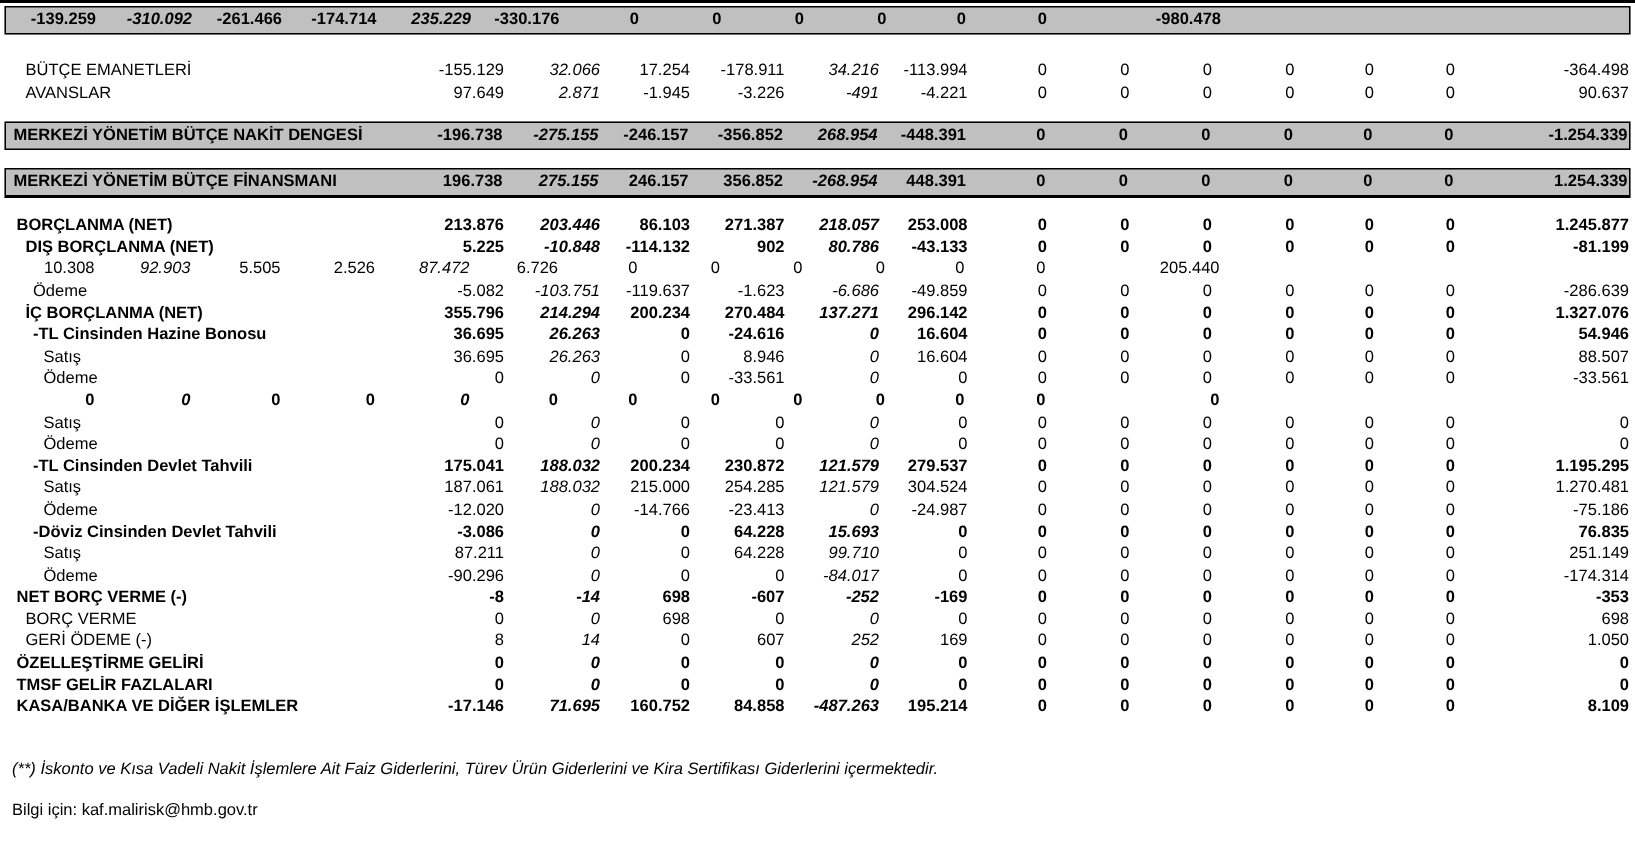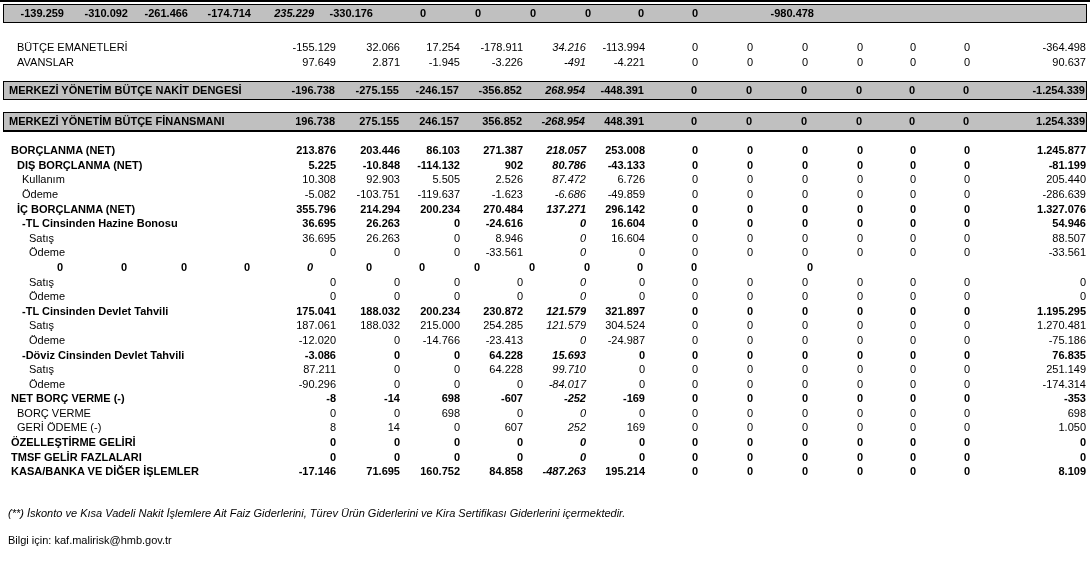--- a/index.html
+++ b/index.html
@@ -18,21 +18,21 @@
   }
   .row.gray.thickb{border-bottom-width:2px;}
   .row.bold{font-weight:bold;}
   .lbl{flex:0 0 273px;box-sizing:border-box;white-space:nowrap;overflow:hidden;}
   .gray .lbl{padding-left:5px;flex-basis:271px;}
   .lv0{padding-left:8px;}
   .lv1{padding-left:14px;}
   .lv2{padding-left:19px;}
   .lv3{padding-left:26px;}
   .cell{text-align:right;box-sizing:border-box;white-space:nowrap;}
-  .c1{flex:0 0 60px;}.c2{flex:0 0 64px;}.c3{flex:0 0 60px;}
+  .c1{flex:0 0 60px;}.c2{flex:0 0 64px;font-style:italic;}.c3{flex:0 0 60px;}
   .c4{flex:0 0 63px;}.c5{flex:0 0 63px;font-style:italic;}.c6{flex:0 0 59px;}
   .c7{flex:0 0 53px;}.c8{flex:0 0 55px;}.c9{flex:0 0 55px;}
   .c10{flex:0 0 55px;}.c11{flex:0 0 53px;}.c12{flex:0 0 54px;}
   .c13{flex:0 0 116px;}
   .footnotes{margin-top:26px;padding-left:5px;font-style:italic;line-height:16.5px;}
   .contact{margin-top:12px;padding-left:5px;font-style:normal;line-height:14px;}
 </style>
 </head>
 <body>
 
@@ -149,21 +149,20 @@
         <span class="cell c6">-43.133</span>
         <span class="cell c7">0</span>
         <span class="cell c8">0</span>
         <span class="cell c9">0</span>
         <span class="cell c10">0</span>
         <span class="cell c11">0</span>
         <span class="cell c12">0</span>
         <span class="cell c13">-81.199</span>
       </div>
       <div class="row">
-        <span class="lbl lv2">Kullanım</span>
         <span class="cell c1">10.308</span>
         <span class="cell c2">92.903</span>
         <span class="cell c3">5.505</span>
         <span class="cell c4">2.526</span>
         <span class="cell c5">87.472</span>
         <span class="cell c6">6.726</span>
         <span class="cell c7">0</span>
         <span class="cell c8">0</span>
         <span class="cell c9">0</span>
         <span class="cell c10">0</span>
@@ -298,21 +297,21 @@
         <span class="cell c12">0</span>
         <span class="cell c13">0</span>
       </div>
       <div class="row bold">
         <span class="lbl lv2">-TL Cinsinden Devlet Tahvili</span>
         <span class="cell c1">175.041</span>
         <span class="cell c2">188.032</span>
         <span class="cell c3">200.234</span>
         <span class="cell c4">230.872</span>
         <span class="cell c5">121.579</span>
-        <span class="cell c6">321.897</span>
+        <span class="cell c6">279.537</span>
         <span class="cell c7">0</span>
         <span class="cell c8">0</span>
         <span class="cell c9">0</span>
         <span class="cell c10">0</span>
         <span class="cell c11">0</span>
         <span class="cell c12">0</span>
         <span class="cell c13">1.195.295</span>
       </div>
       <div class="row">
         <span class="lbl lv3">Satış</span>

